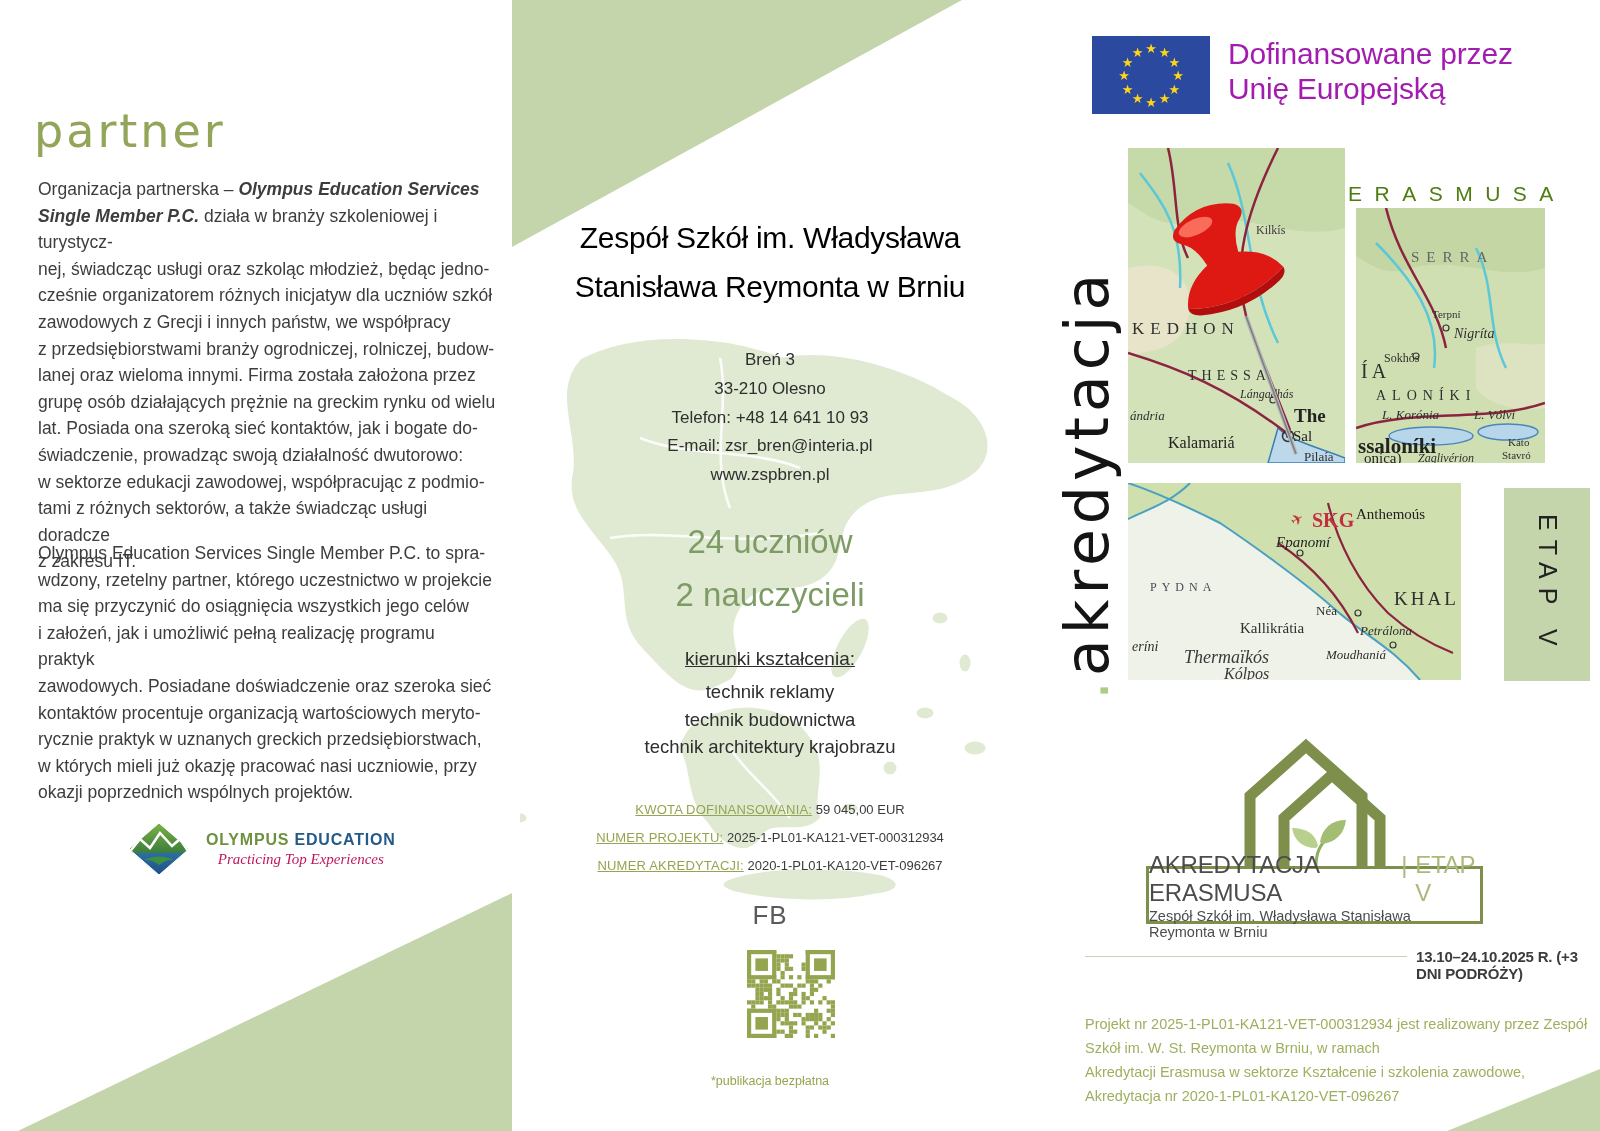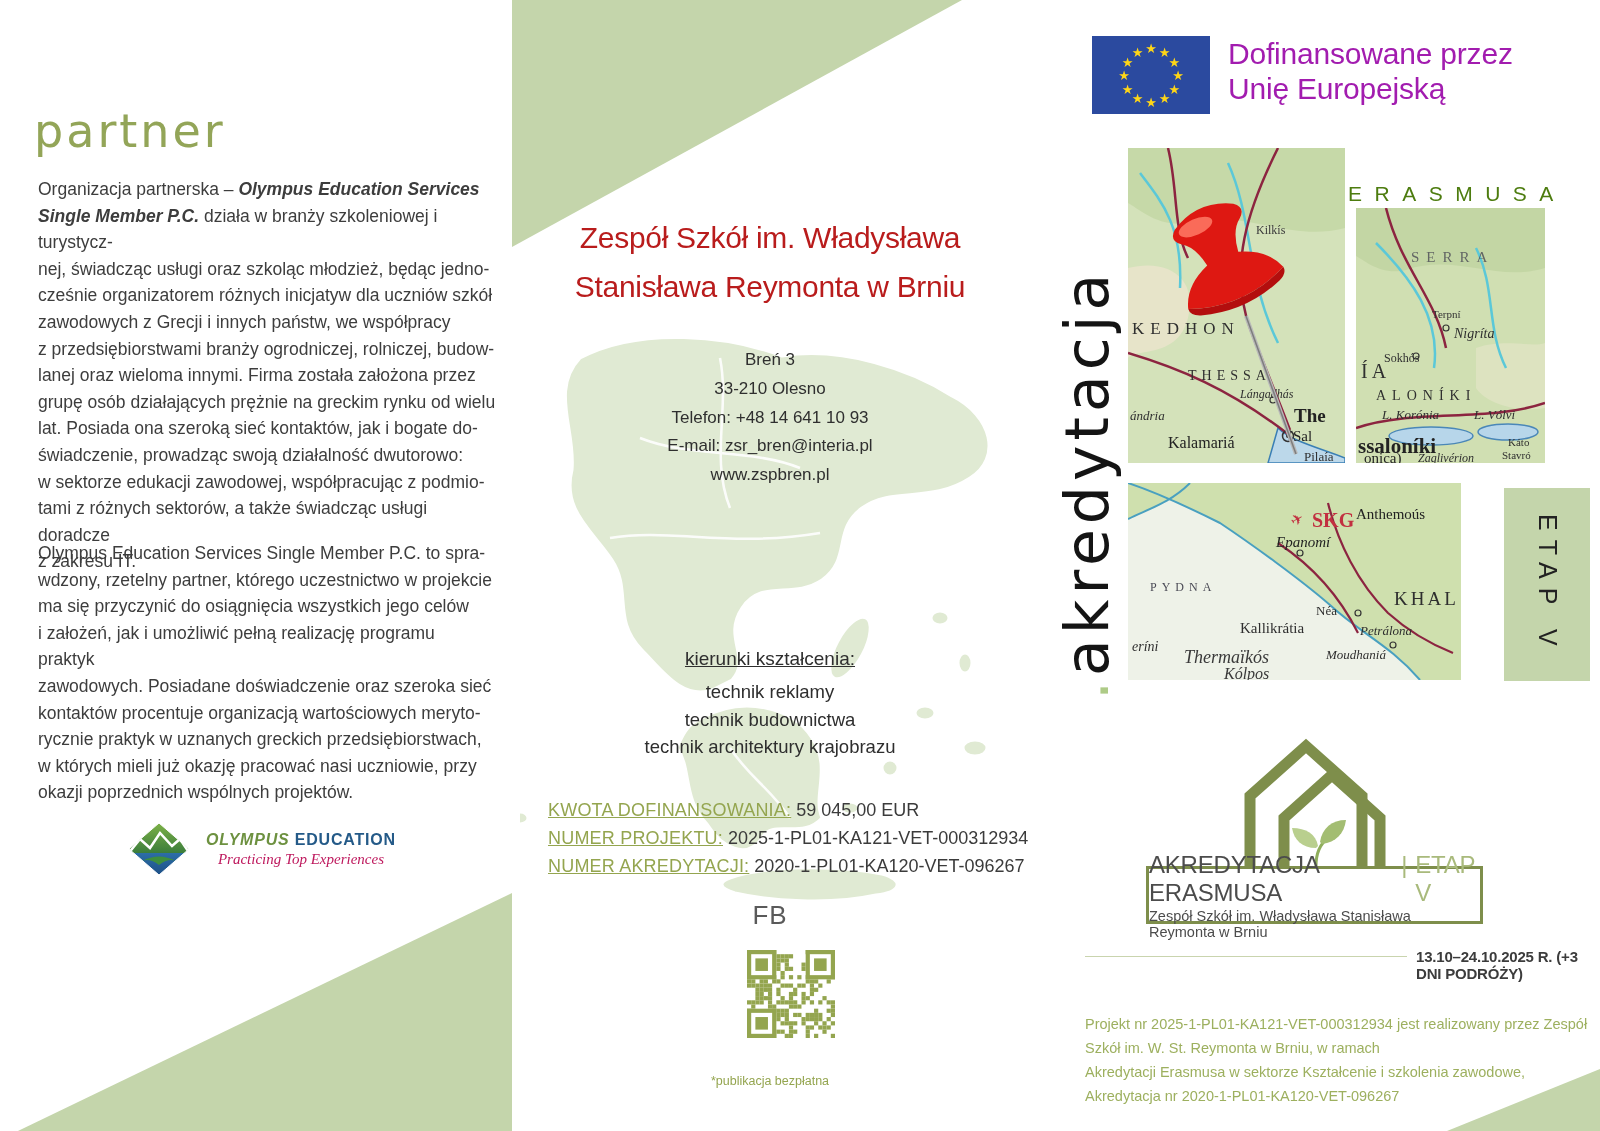--- a/index.html
+++ b/index.html
@@ -16,35 +16,35 @@
   
   .partner-h{left:34px;top:104px;font-family:"DejaVu Sans",sans-serif;font-size:46px;
              color:#93a558;letter-spacing:3px;font-weight:400;}
   .body-par{left:38px;width:458px;font-size:17.5px;line-height:26.6px;color:#3d3d3d;
             white-space:pre-line;}
   .p1{top:176px;}
   .p2{top:540px;}
   .boldital{font-weight:bold;font-style:italic;}
   .olylogo{left:128px;top:822px;display:flex;align-items:center;gap:16px;}
   .olyname{font-size:16px;font-weight:bold;letter-spacing:.8px;}
-  .olyname .o1{color:#6d9140;font-style:italic;} .olyname .o2{color:#245a88;}
+  .olyname .o1{color:#6d9140;} .olyname .o2{color:#245a88;}
   .olytag{font-family:"Liberation Serif",serif;font-style:italic;font-size:15px;color:#be185d;margin-top:2px;text-align:center;}
 
   
   .mid-title{left:528px;top:213px;width:484px;text-align:center;font-size:30px;line-height:49px;
-             color:#b91c1c;white-space:pre-line;letter-spacing:-.3px;}
+             color:#000000;white-space:pre-line;letter-spacing:-.3px;}
   .mid-address{left:528px;top:346px;width:484px;text-align:center;font-size:17px;line-height:28.8px;
                color:#2f2f2f;white-space:pre-line;}
   .mid-counts{left:528px;top:515px;width:484px;text-align:center;font-size:33px;line-height:53px;
               color:#7e9b66;}
   .mid-fields-h{left:528px;top:648px;width:484px;text-align:center;font-size:19px;color:#2e2e2e;
                 text-decoration:underline;}
   .mid-fields{left:528px;top:678px;width:484px;text-align:center;font-size:18.5px;line-height:27.5px;
               color:#2e2e2e;white-space:pre-line;}
-  .funding{left:548px;top:796px;width:484px;text-align:left;font-size:18px;line-height:28px;color:#3b3b3b;}
+  .funding{left:528px;top:796px;width:484px;text-align:center;font-size:13px;line-height:28px;color:#3b3b3b;}
   .funding .lab{color:#94a54f;text-decoration:underline;letter-spacing:.2px;}
   .fb{left:528px;top:900px;width:484px;text-align:center;font-size:26px;color:#5a5a5a;letter-spacing:1px;}
   .qr{left:747px;top:950px;width:88px;height:88px;}
   .footnote{left:528px;top:1074px;width:484px;text-align:center;font-size:12.5px;color:#94a54f;}
 
   
   .euflag{left:1092px;top:36px;width:118px;height:78px;background:#2b4a9f;}
   .euflag span{position:absolute;color:#ffd617;font-size:13px;transform:translate(-50%,-50%);}
   .eutext{left:1228px;top:36px;font-size:30px;line-height:35px;font-weight:normal;color:#a21caf;
           white-space:pre-line;letter-spacing:-.2px;}
@@ -163,20 +163,24 @@
   </div>
 
   <div class="abs mid-title">Zespół Szkół im. Władysława
 Stanisława Reymonta w Brniu</div>
   <div class="abs mid-address">Breń 3
 33-210 Olesno
 Telefon: +48 14 641 10 93
 E-mail: zsr_bren@interia.pl
 www.zspbren.pl</div>
 
+  <div class="abs mid-counts">
+    <div>24 uczniów</div>
+    <div>2 nauczycieli</div>
+  </div>
 
   <div class="abs mid-fields-h">kierunki kształcenia:</div>
   <div class="abs mid-fields">technik reklamy
 technik budownictwa
 technik architektury krajobrazu</div>
 
   <div class="abs funding">
     <div><span class="lab">KWOTA DOFINANSOWANIA:</span> <span>59 045,00 EUR</span></div>
     <div><span class="lab">NUMER PROJEKTU:</span> <span>2025-1-PL01-KA121-VET-000312934</span></div>
     <div><span class="lab">NUMER AKREDYTACJI:</span> <span>2020-1-PL01-KA120-VET-096267</span></div>

